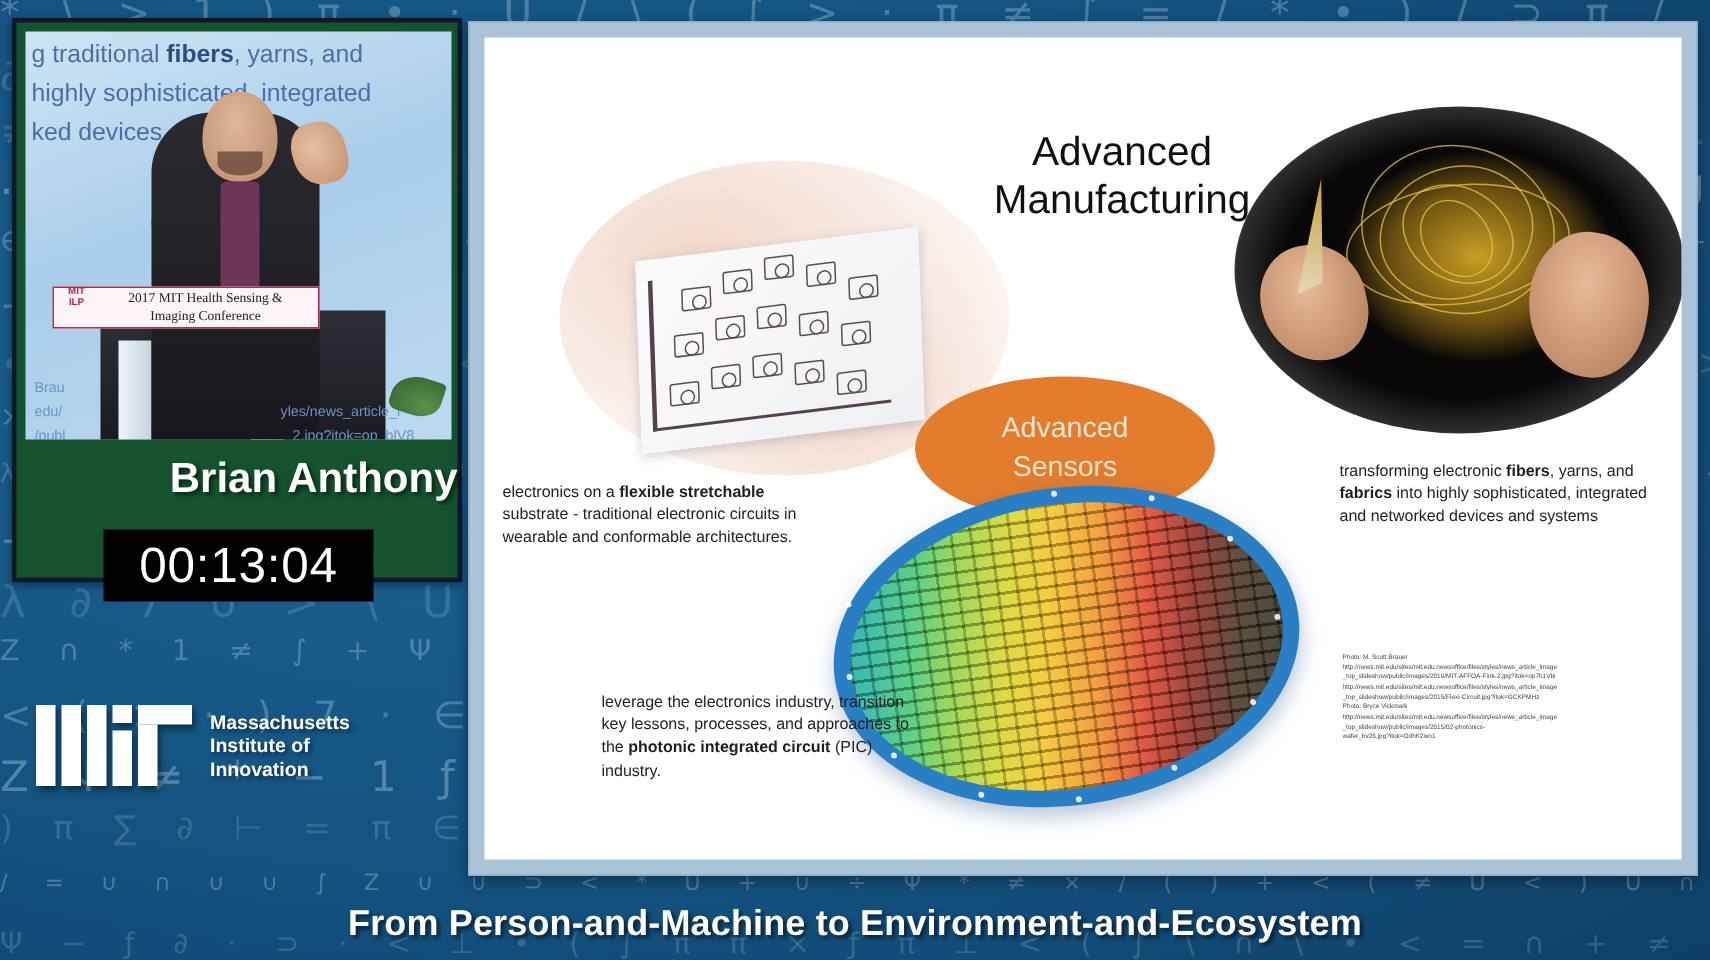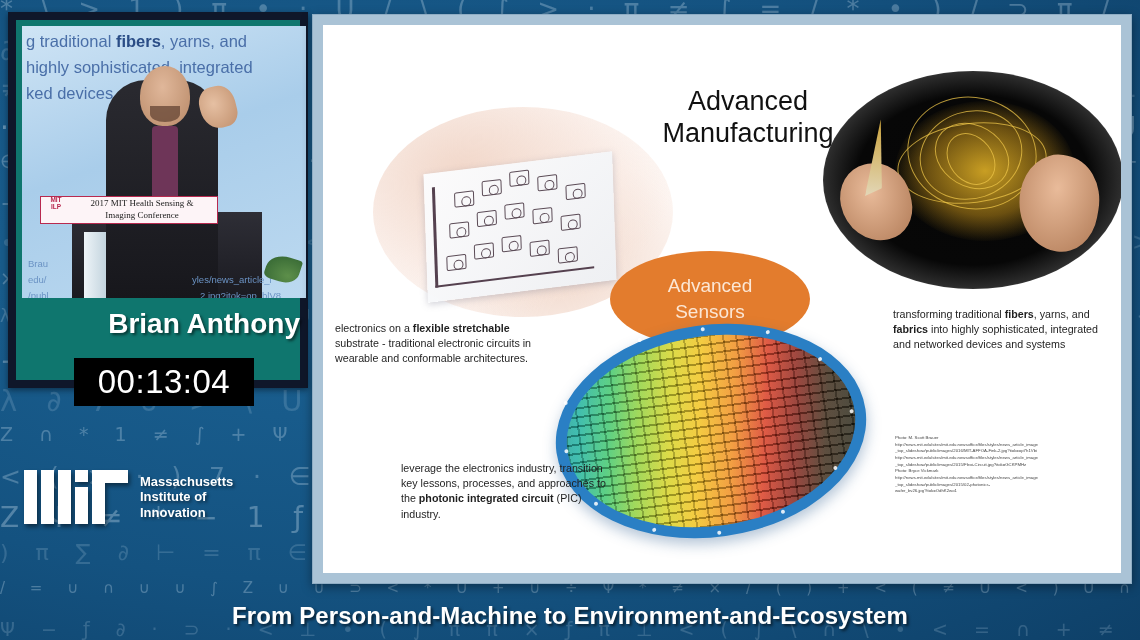--- a/index.html
+++ b/index.html
@@ -22,22 +22,22 @@
     color:rgba(205,225,240,.55);
     font-family:"DejaVu Sans", sans-serif;
     white-space:nowrap;
     letter-spacing:10px;
     user-select:none;
   }
 
   
   #speaker-panel {
     position:absolute; left:8px; top:12px; width:300px; height:376px;
-    background:#0f766e;
-    border:8px solid #0f172a;
+    background:#14532d;
+    border:3px solid #0f172a;
     box-shadow:0 2px 6px rgba(0,0,0,.45);
   }
   #video-frame {
     position:absolute; left:6px; top:6px; width:284px; height:272px;
     overflow:hidden;
     background:linear-gradient(160deg,#cfe4f5 0%,#a9cdea 45%,#bcd9f0 100%);
   }
   .vid-slide-text {
     position:absolute; left:4px; right:0;
     color:#4a6fa8; font-size:16.5px; font-family:"Liberation Sans",sans-serif;
@@ -443,21 +443,21 @@
 
     <div class="caption" id="caption-flex">
       <span>electronics on a </span><b>flexible stretchable</b><span> substrate - traditional electronic circuits in wearable and conformable architectures.</span>
     </div>
 
     <div class="caption" id="caption-pic">
       <span>leverage the electronics industry, transition key lessons, processes, and approaches to the </span><b>photonic integrated circuit</b><span> (PIC) industry.</span>
     </div>
 
     <div class="caption" id="caption-fiber">
-      <span>transforming traditional </span><b>fibers</b><span>, yarns, and </span><b>fabrics</b><span> into highly sophisticated, integrated and networked devices and systems</span>
+      <span>transforming electronic </span><b>fibers</b><span>, yarns, and </span><b>fabrics</b><span> into highly sophisticated, integrated and networked devices and systems</span>
     </div>
 
     <div id="credits">
         <div>Photo: M. Scott Brauer</div>
         <div>http://news.mit.edu/sites/mit.edu.newsoffice/files/styles/news_article_image</div>
         <div>_top_slideshow/public/images/2016/MIT-AFFOA-Fink-2.jpg?itok=op7h1Vbi</div>
         <div>http://news.mit.edu/sites/mit.edu.newsoffice/files/styles/news_article_image</div>
         <div>_top_slideshow/public/images/2015/Flexi-Circuit.jpg?itok=GCKPMHz</div>
         <div>Photo: Bryce Vickmark</div>
         <div>http://news.mit.edu/sites/mit.edu.newsoffice/files/styles/news_article_image</div>

